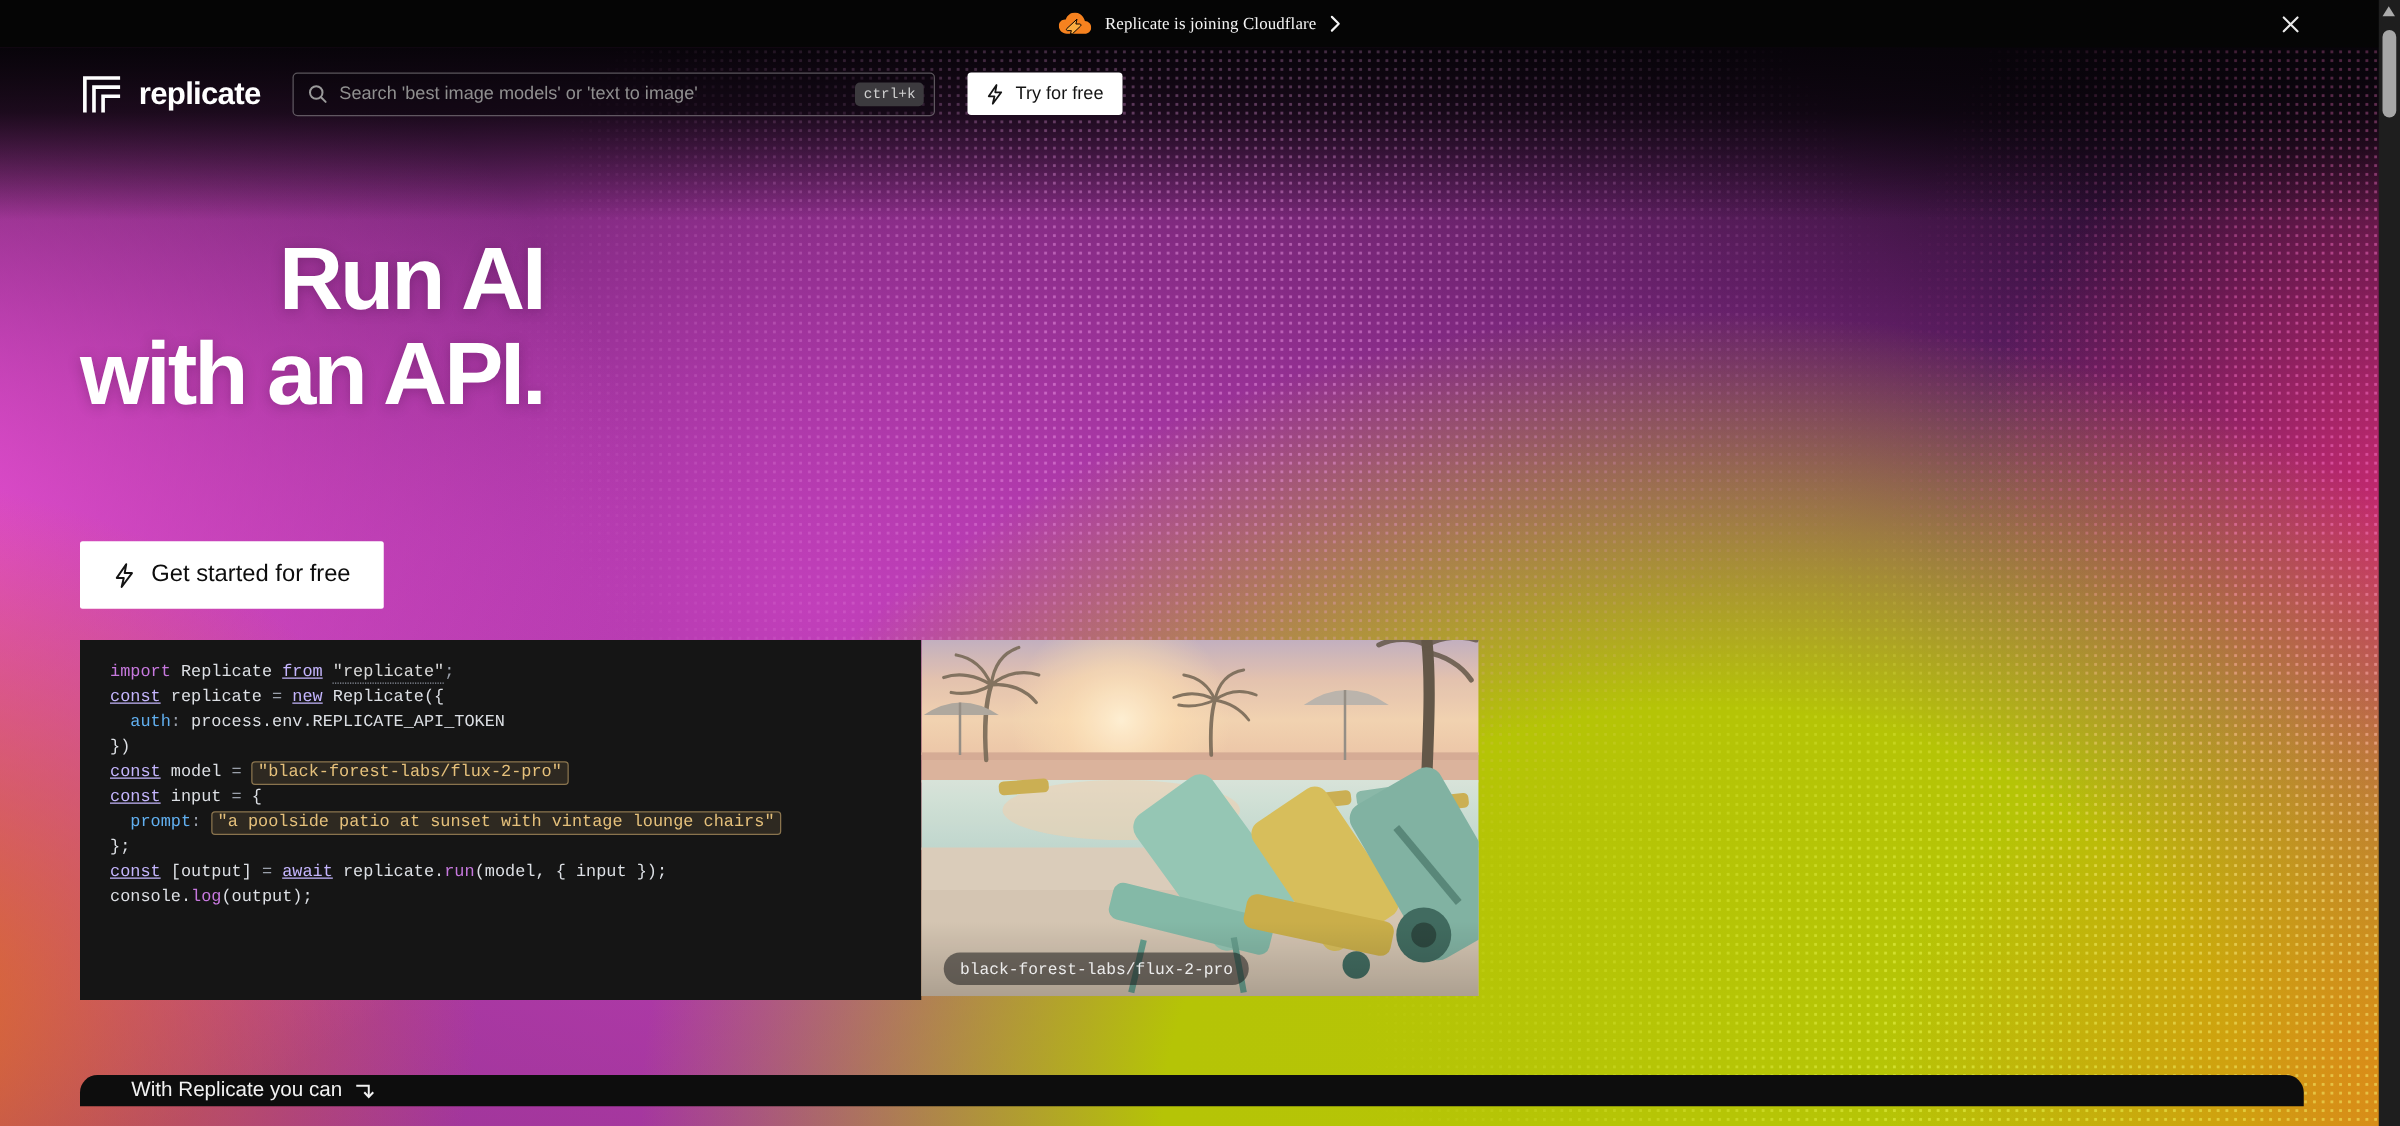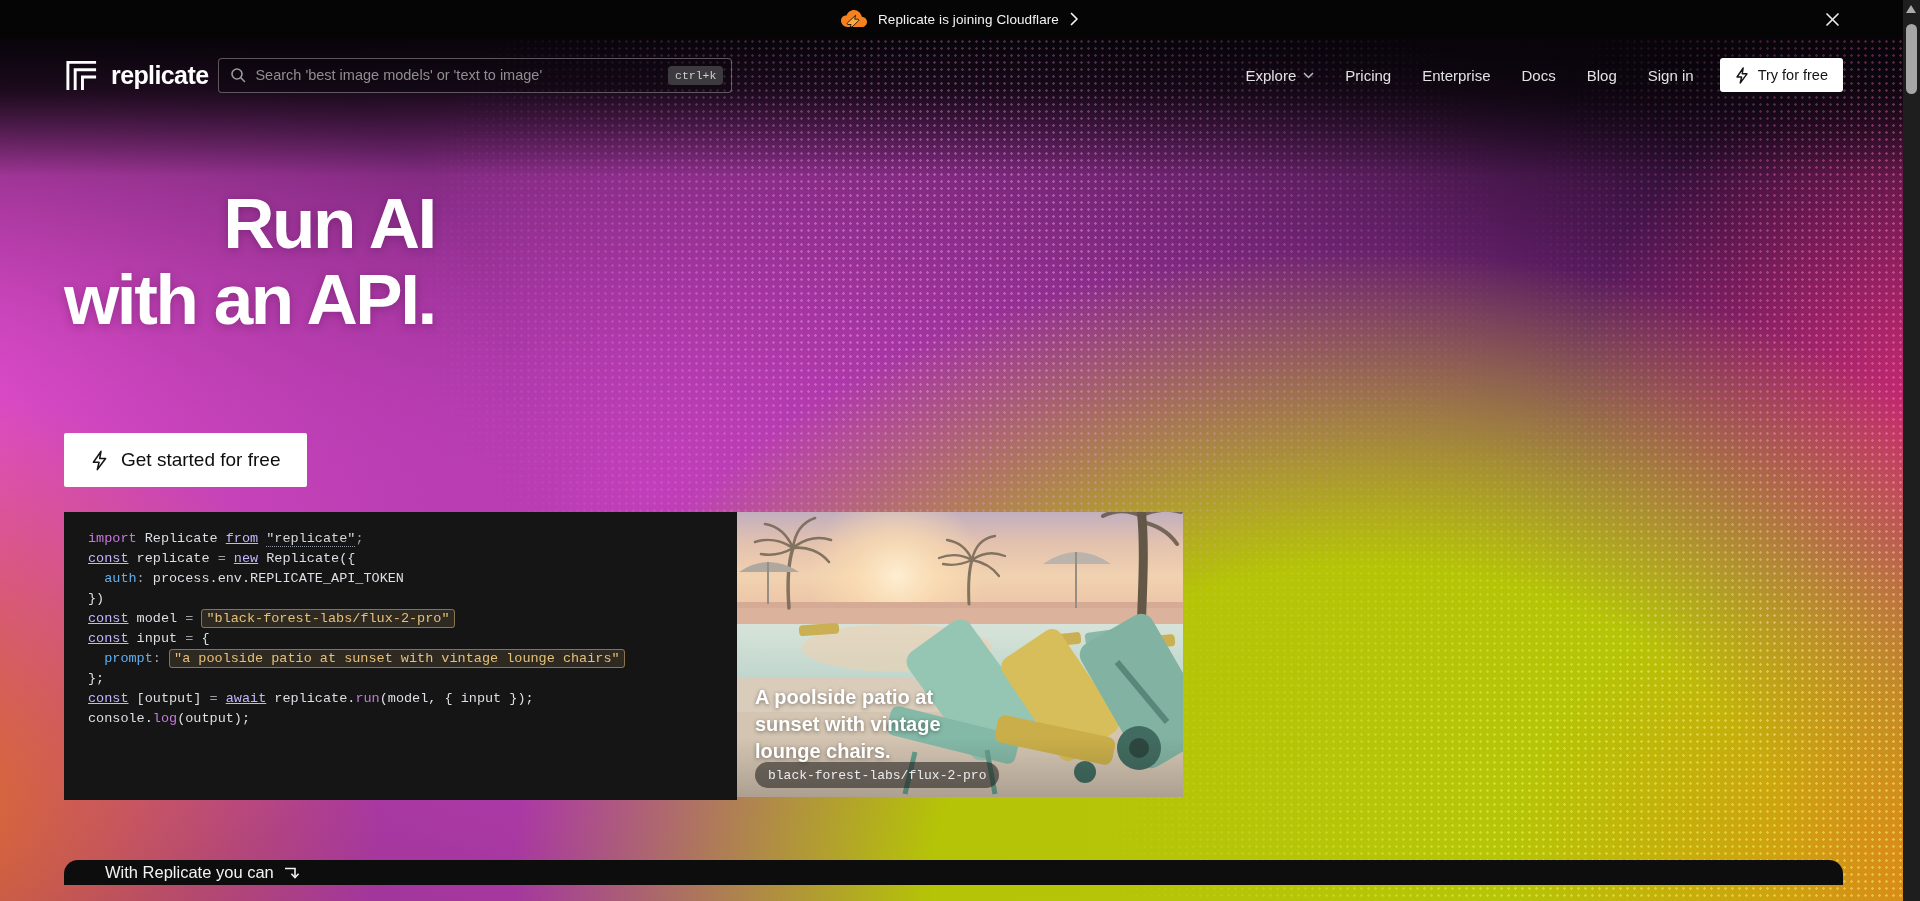--- a/index.html
+++ b/index.html
@@ -3,21 +3,21 @@
 <meta charset="utf-8">
 <style>
   * { margin:0; padding:0; box-sizing:border-box; }
   html,body { background:#000; }
   body { width:1920px; height:901px; font-family:"Liberation Sans", sans-serif; overflow:hidden; }
   #page { position:relative; width:1920px; height:901px; overflow:hidden; background:#000; }
 
   
   #banner { position:absolute; left:0; top:0; width:1920px; height:38px; background:#050505; z-index:40; }
   #banner-link { position:absolute; left:0; right:0; top:0; height:38px; display:flex; align-items:center; justify-content:center; gap:11px; cursor:pointer; }
-  #banner-text { color:#f4f4f4; font-size:13.5px; font-weight:500; letter-spacing:.1px; }
+  #banner-text { color:#f4f4f4; font-size:13.5px; font-weight:500; letter-spacing:.1px;font-family:Liberation Serif, serif; }
   #banner-close { position:absolute; left:1820px; top:7px; width:24px; height:24px; display:flex; align-items:center; justify-content:center; cursor:pointer; }
 
   
   #hero-bg { position:absolute; left:0; top:38px; width:1920px; height:863px;
     background:
       linear-gradient(180deg, #08040a 0%, rgba(8,4,10,.82) 6%, rgba(8,4,10,0) 16%),
       radial-gradient(700px 520px at 101% 96%, rgba(225,138,21,.95) 0%, rgba(225,138,21,0) 62%),
       radial-gradient(1270px 960px at 71% 99%, #b6c506 0%, #b5c406 34%, rgba(181,196,6,0) 67%),
       radial-gradient(640px 640px at 102.5% 47%, #d62a6e 0%, rgba(214,42,110,0) 63%),
       radial-gradient(830px 710px at -6% 89%, #e07020 0%, rgba(224,112,32,0) 60%),
@@ -31,21 +31,21 @@
   #dots-pink   { -webkit-mask-image:radial-gradient(760px 600px at 50% 28%, #000 18%, transparent 74%); mask-image:radial-gradient(760px 600px at 50% 28%, #000 18%, transparent 74%); opacity:.75; }
   #dots-right  { background-image:radial-gradient(rgba(255,120,205,.6) 1.05px, transparent 1.5px);
     -webkit-mask-image:radial-gradient(540px 760px at 100% 42%, #000 25%, transparent 78%); mask-image:radial-gradient(540px 760px at 100% 42%, #000 25%, transparent 78%); opacity:.8; }
   #dots-yellow { background-image:radial-gradient(rgba(242,255,90,.6) 1.05px, transparent 1.5px);
     -webkit-mask-image:radial-gradient(860px 560px at 90% 90%, #000 25%, transparent 76%); mask-image:radial-gradient(860px 560px at 90% 90%, #000 25%, transparent 76%); opacity:.8; }
 
   
   #navbar { position:absolute; left:0; top:38px; width:1920px; height:74px; display:flex; align-items:center; padding:0 77px 0 64px; z-index:30; }
   #logo { display:flex; align-items:center; gap:12px; cursor:pointer; }
   #logo-text { color:#fff; font-size:25px; font-weight:700; letter-spacing:-.6px; }
-  #search-box { margin-left:10px; width:514px; height:35px; display:flex; align-items:center; gap:9px; padding:0 8px 0 11px; border:1px solid rgba(255,255,255,.32); border-radius:4px; background:rgba(10,6,12,.35); cursor:text; }
+  #search-box { margin-left:26px; width:514px; height:35px; display:flex; align-items:center; gap:9px; padding:0 8px 0 11px; border:1px solid rgba(255,255,255,.32); border-radius:4px; background:rgba(10,6,12,.35); cursor:text; }
   #search-input { flex:1; background:transparent; border:none; outline:none; color:#e0e0e0; font-size:14.5px; font-family:"Liberation Sans",sans-serif; }
   #search-input::placeholder { color:#8f8f8f; }
   #search-kbd { background:#3c3a3e; border-radius:4px; color:#cfcfcf; font-family:"Liberation Mono",monospace; font-size:11.5px; padding:3px 7px; }
   #nav-links { margin-left:auto; display:flex; align-items:center; gap:31px; list-style:none; }
   .nav-link { color:#e2e2e2; font-size:15px; cursor:pointer; display:flex; align-items:center; gap:7px; white-space:nowrap; }
   #nav-cta { margin-left:26px; height:34px; display:flex; align-items:center; gap:9px; background:#fff; color:#141414; border:none; border-radius:3px; padding:0 15px; font-size:14.5px; font-weight:500; font-family:"Liberation Sans",sans-serif; cursor:pointer; white-space:nowrap; }
 
   
   #hero-title { position:absolute; left:64px; top:186px; z-index:10; color:#fff; font-size:71px; font-weight:800; line-height:76px; letter-spacing:-2.4px; text-shadow:0 2px 10px rgba(40,0,40,.25);text-align:right; }
   #hero-sub { position:absolute; left:65px; top:351px; z-index:10; color:#fff; font-size:26px; line-height:32px; font-weight:400; text-shadow:0 1px 6px rgba(40,0,40,.3); }
@@ -136,30 +136,20 @@
       <span>
         <svg width="16" height="16" viewBox="0 0 16 16" fill="none">
             <circle cx="7" cy="7" r="5" stroke="#9a9a9a" stroke-width="1.6"></circle>
             <path d="M10.8 10.8 L14.5 14.5" stroke="#9a9a9a" stroke-width="1.6" stroke-linecap="round"></path>
           </svg>
       </span>
       <input id="search-input" type="text" placeholder="Search 'best image models' or 'text to image'" style="">
       <span id="search-kbd">ctrl+k</span>
     </div>
 
-    <nav id="nav-links">
-        <a class="nav-link">Explore<svg width="11" height="7" viewBox="0 0 11 7" fill="none">
-            <path d="M1 1 L5.5 5.5 L10 1" stroke="#bdbdbd" stroke-width="1.5"></path>
-          </svg></a>
-        <a class="nav-link">Pricing</a>
-        <a class="nav-link">Enterprise</a>
-        <a class="nav-link">Docs</a>
-        <a class="nav-link">Blog</a>
-        <a class="nav-link">Sign in</a>
-      </nav>
 
     <button id="nav-cta">
       <span>
         <svg width="14" height="17" viewBox="0 0 14 17" fill="none">
             <path d="M8.2 1 L2 10 H6.6 L5.2 16 L12 6.8 H7.2 Z" stroke="#141414" stroke-width="1.4" stroke-linejoin="round"></path>
           </svg>
       </span>
       <span>Try for free</span>
     </button>
   </div>
@@ -247,25 +237,20 @@
         <rect x="258" y="214" width="120" height="28" rx="8" fill="#c7ad44" transform="rotate(12 318 228)"></rect>
         <rect x="368" y="108" width="82" height="142" rx="13" fill="#79b1a3" transform="rotate(-30 409 179)"></rect>
         <circle cx="402" cy="236" r="22" fill="#34655c"></circle>
         <circle cx="402" cy="236" r="10" fill="#1f3f39"></circle>
         <circle cx="348" cy="260" r="11" fill="#34655c"></circle>
         <path d="M380 150 L430 210" stroke="#4e8377" stroke-width="6"></path>
       </g>
       <rect x="0" y="225" width="446" height="60" fill="url(#fade)"></rect>
       <rect x="0" y="0" width="446" height="285" fill="#f7c9a0" opacity="0.07"></rect>
     </svg>
-    <div id="showcase-caption">
-        <div>A poolside patio at</div>
-        <div>sunset with vintage</div>
-        <div>lounge chairs.</div>
-      </div>
     <div id="showcase-badge">black-forest-labs/flux-2-pro</div>
   </div>
 
   <div id="bottom-strip">
     <span id="bottom-text">With Replicate you can</span>
     <span>
       <svg width="18" height="17" viewBox="0 0 18 17" fill="none">
         <path d="M2 4.5 H12 V13" stroke="#f2f2f2" stroke-width="1.6"></path>
         <path d="M8.4 9.8 L12 13.6 L15.6 9.8" stroke="#f2f2f2" stroke-width="1.6" fill="none"></path>
       </svg>

